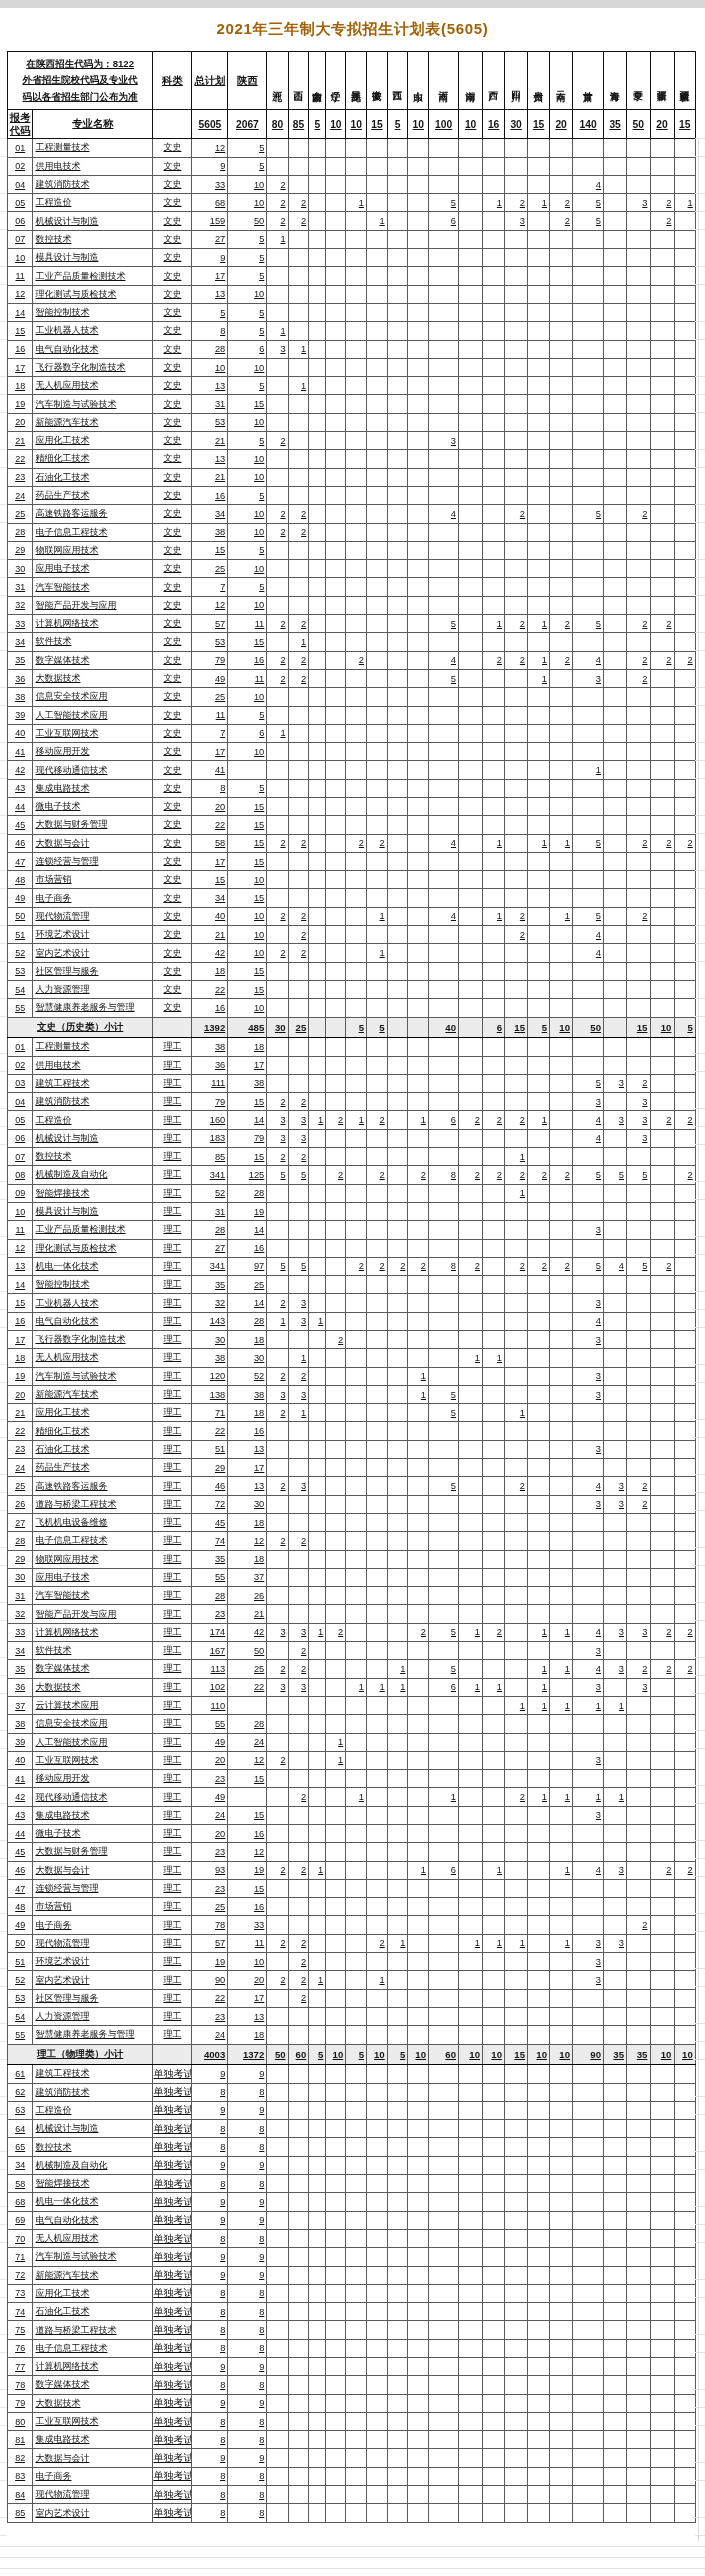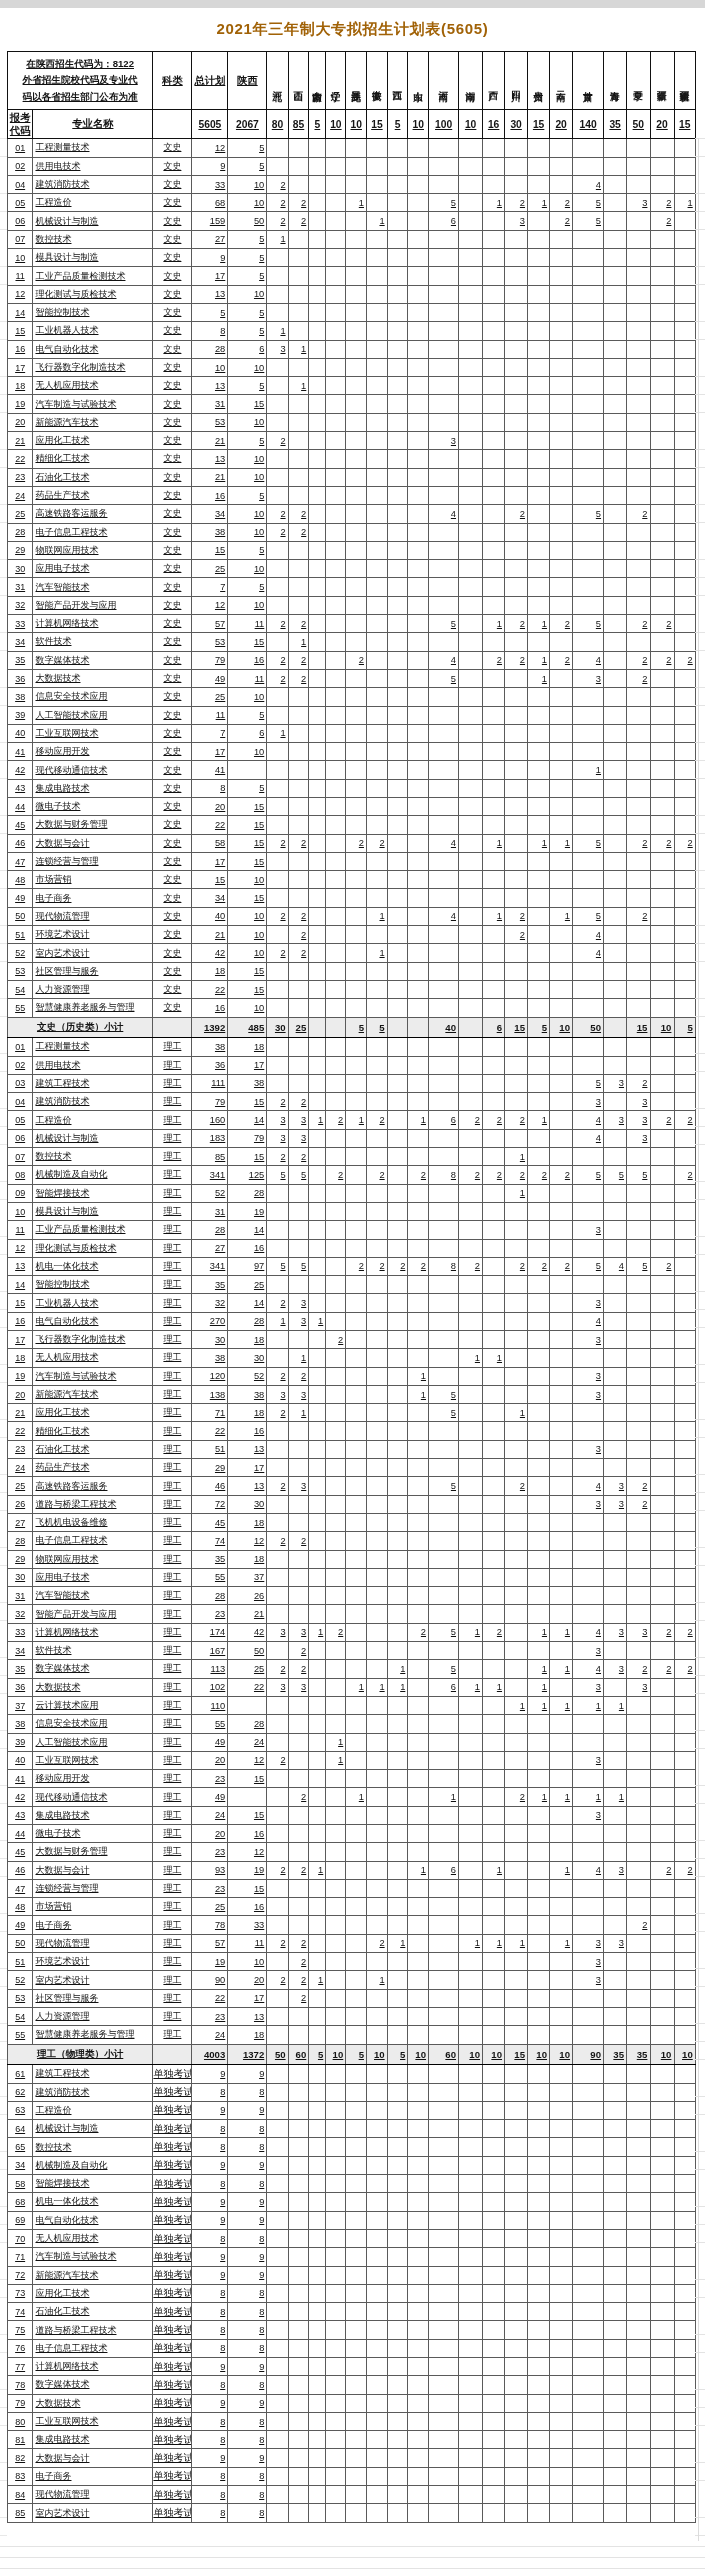--- a/index.html
+++ b/index.html
@@ -1810,21 +1810,21 @@
         <td class="num">3</td>
         <td class="num"></td>
         <td class="num"></td>
         <td class="num"></td>
         <td class="num"></td>
       </tr>
       <tr>
         <td class="code">16</td>
         <td class="name">电气自动化技术</td>
         <td class="cat">理工</td>
-        <td class="num">270</td>
+        <td class="num">143</td>
         <td class="num">28</td>
         <td class="num">1</td>
         <td class="num">3</td>
         <td class="num">1</td>
         <td class="num"></td>
         <td class="num"></td>
         <td class="num"></td>
         <td class="num"></td>
         <td class="num"></td>
         <td class="num"></td>

